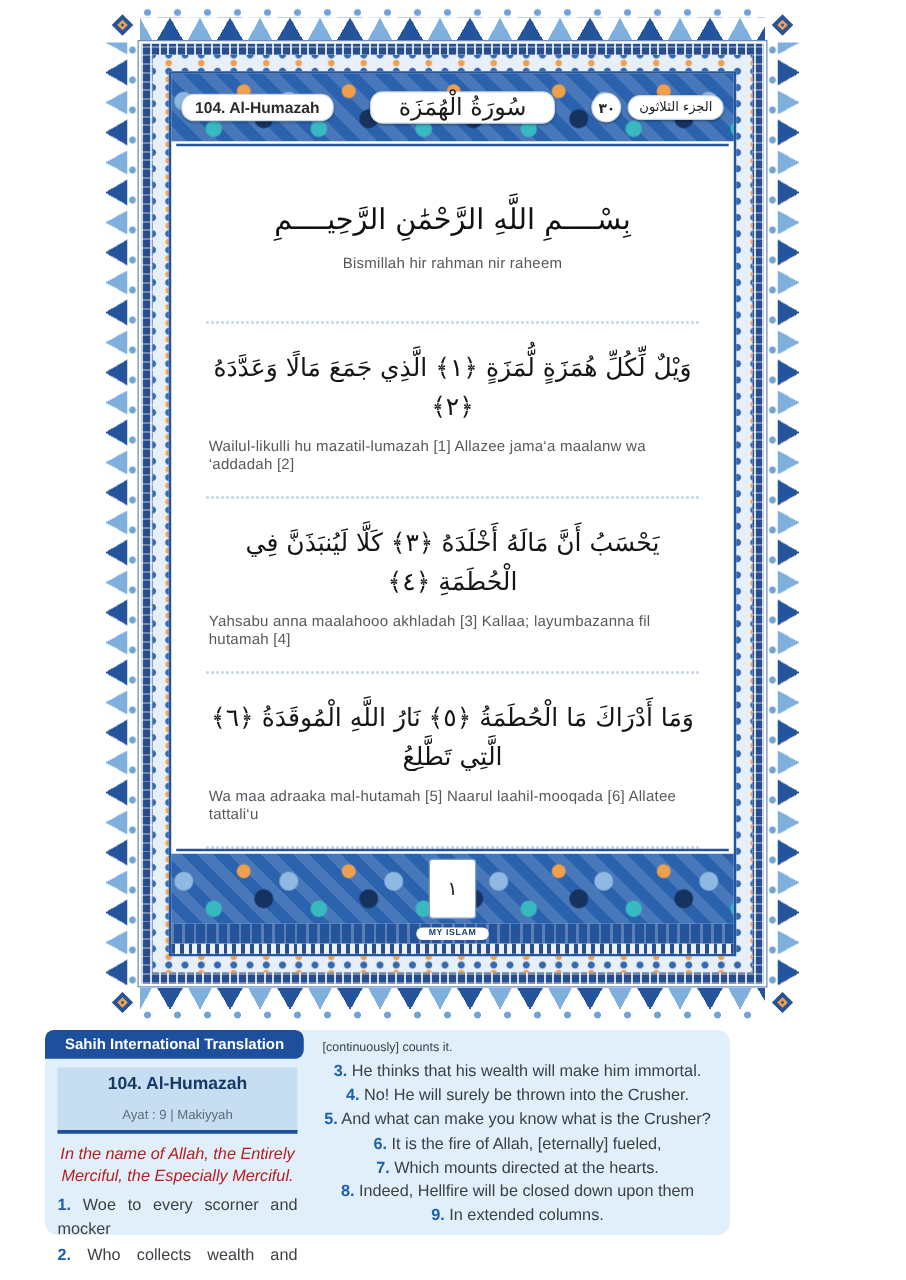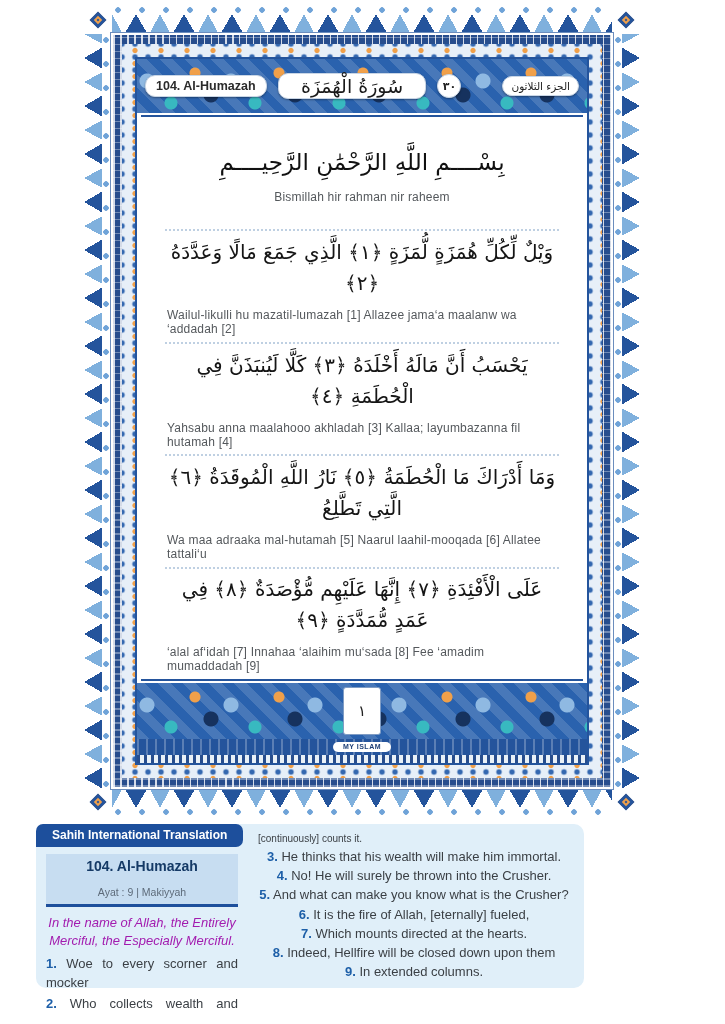--- a/index.html
+++ b/index.html
@@ -71,21 +71,21 @@
     padding:0 8px;gap:6px;}
   .hdr-box{background:#fff;border:1px solid #c9d6e6;border-radius:10px;box-shadow:0 1px 2px rgba(0,0,0,.35);
     padding:3px 10px;color:#2b2b2b;white-space:nowrap;}
   .hdr-box.surah-num{font-weight:bold;font-size:12.5px;}
   .hdr-box.surah-name{font-family:"DejaVu Sans",sans-serif;font-size:19px;font-weight:normal;
     padding:1px 22px;color:#1a1a1a;}
   .hdr-right{display:flex;align-items:center;gap:5px;}
   .juz-circle{width:22px;height:22px;border-radius:50%;background:#fff;border:1px solid #c9d6e6;
     display:flex;align-items:center;justify-content:center;font-family:"DejaVu Sans",sans-serif;
     font-size:11px;font-weight:bold;color:#222;box-shadow:0 1px 2px rgba(0,0,0,.35);}
-  .hdr-box.juz-label{font-family:"DejaVu Sans",sans-serif;font-size:10.5px;padding:3px 8px;color:#222;margin-left:36px;}
+  .hdr-box.juz-label{font-family:"DejaVu Sans",sans-serif;font-size:10.5px;padding:3px 8px;color:#222;}
   .hdr-rule{flex:none;height:2px;background:#24549c;margin:2px 4px 0;}
 
   
   .content{flex:1;display:flex;flex-direction:column;padding:2px 28px 0;}
   .block{flex:1;display:flex;flex-direction:column;align-items:center;justify-content:center;
     gap:9px;border-bottom:2px dotted #bfd0e2;padding:3px 2px;}
   .block.last{border-bottom:none;}
   .arabic-line{direction:rtl;font-family:"DejaVu Sans",sans-serif;color:#151515;
     font-size:20px;line-height:1.55;text-align:center;width:100%;}
   .arabic-line.bismillah{font-size:23px;color:#111;}
@@ -107,21 +107,21 @@
   .panel{position:absolute;left:36px;top:824px;width:548px;height:164px;background:#e0eff9;
     border-radius:10px;}
   .panel-tab{position:absolute;left:0;top:0;background:#1d4f9c;color:#fff;font-weight:bold;
     font-size:12px;padding:4px 16px 5px;border-radius:7px 7px 7px 0;white-space:nowrap;}
   .panel-cols{position:absolute;inset:0;display:flex;padding:6px 14px 8px 10px;box-sizing:border-box;gap:20px;}
   .col-left{width:192px;flex:none;padding-top:24px;}
   .col-right{flex:1;padding-top:2px;}
   .title-box{background:#c7ddf1;border-bottom:3px solid #1d4f9c;text-align:center;padding:4px 6px 6px;}
   .t-title{font-weight:bold;font-size:14px;color:#153a66;}
   .t-meta{font-size:10.5px;color:#5d6b7a;margin-top:12px;}
-  .t-bismillah{font-style:italic;font-size:13px;color:#a21caf;text-align:center;margin:7px 0 6px;line-height:1.35;}
+  .t-bismillah{font-style:italic;font-size:13px;color:#b91c1c;text-align:center;margin:7px 0 6px;line-height:1.35;}
   .t-item{margin:0 0 2px;font-size:13px;line-height:1.45;color:#3a3f44;text-align:justify;}
   .t-item .num{font-weight:bold;color:#1d5fa8;}
   .t-item.stretch{text-align-last:justify;}
   .t-line{margin:0;font-size:10px;line-height:1.48;color:#3a3f44;}
   .col-right .t-item{text-align:center;margin:0;line-height:1.48;}
 </style>
 </head>
 <body>
 
 <div>
@@ -166,24 +166,20 @@
               <div class="block">
                 <div class="arabic-line" dir="rtl">يَحْسَبُ أَنَّ مَالَهُ أَخْلَدَهُ ﴿٣﴾ كَلَّا لَيُنبَذَنَّ فِي الْحُطَمَةِ ﴿٤﴾</div>
                 <div class="translit">Yahsabu anna maalahooo akhladah  [3]  Kallaa; layumbazanna fil hutamah  [4]</div>
               </div>
 
               <div class="block">
                 <div class="arabic-line" dir="rtl">وَمَا أَدْرَاكَ مَا الْحُطَمَةُ ﴿٥﴾ نَارُ اللَّهِ الْمُوقَدَةُ ﴿٦﴾ الَّتِي تَطَّلِعُ</div>
                 <div class="translit">Wa maa adraaka mal-hutamah  [5]  Naarul laahil-mooqada  [6]  Allatee tattali‘u</div>
               </div>
 
-              <div class="block last">
-                <div class="arabic-line" dir="rtl">عَلَى الْأَفْئِدَةِ ﴿٧﴾ إِنَّهَا عَلَيْهِم مُّؤْصَدَةٌ ﴿٨﴾ فِي عَمَدٍ مُّمَدَّدَةٍ ﴿٩﴾</div>
-                <div class="translit">‘alal af‘idah  [7]  Innahaa ‘alaihim mu‘sada  [8]  Fee ‘amadim mumaddadah  [9]</div>
-              </div>
 
             </div>
 
             <div class="ftr-rule"></div>
             <div class="footer-band mosaic">
               <div class="page-num-box">١</div>
             </div>
             <div class="logo-strip">
               <span class="logo-pill">My Islam</span>
             </div>

